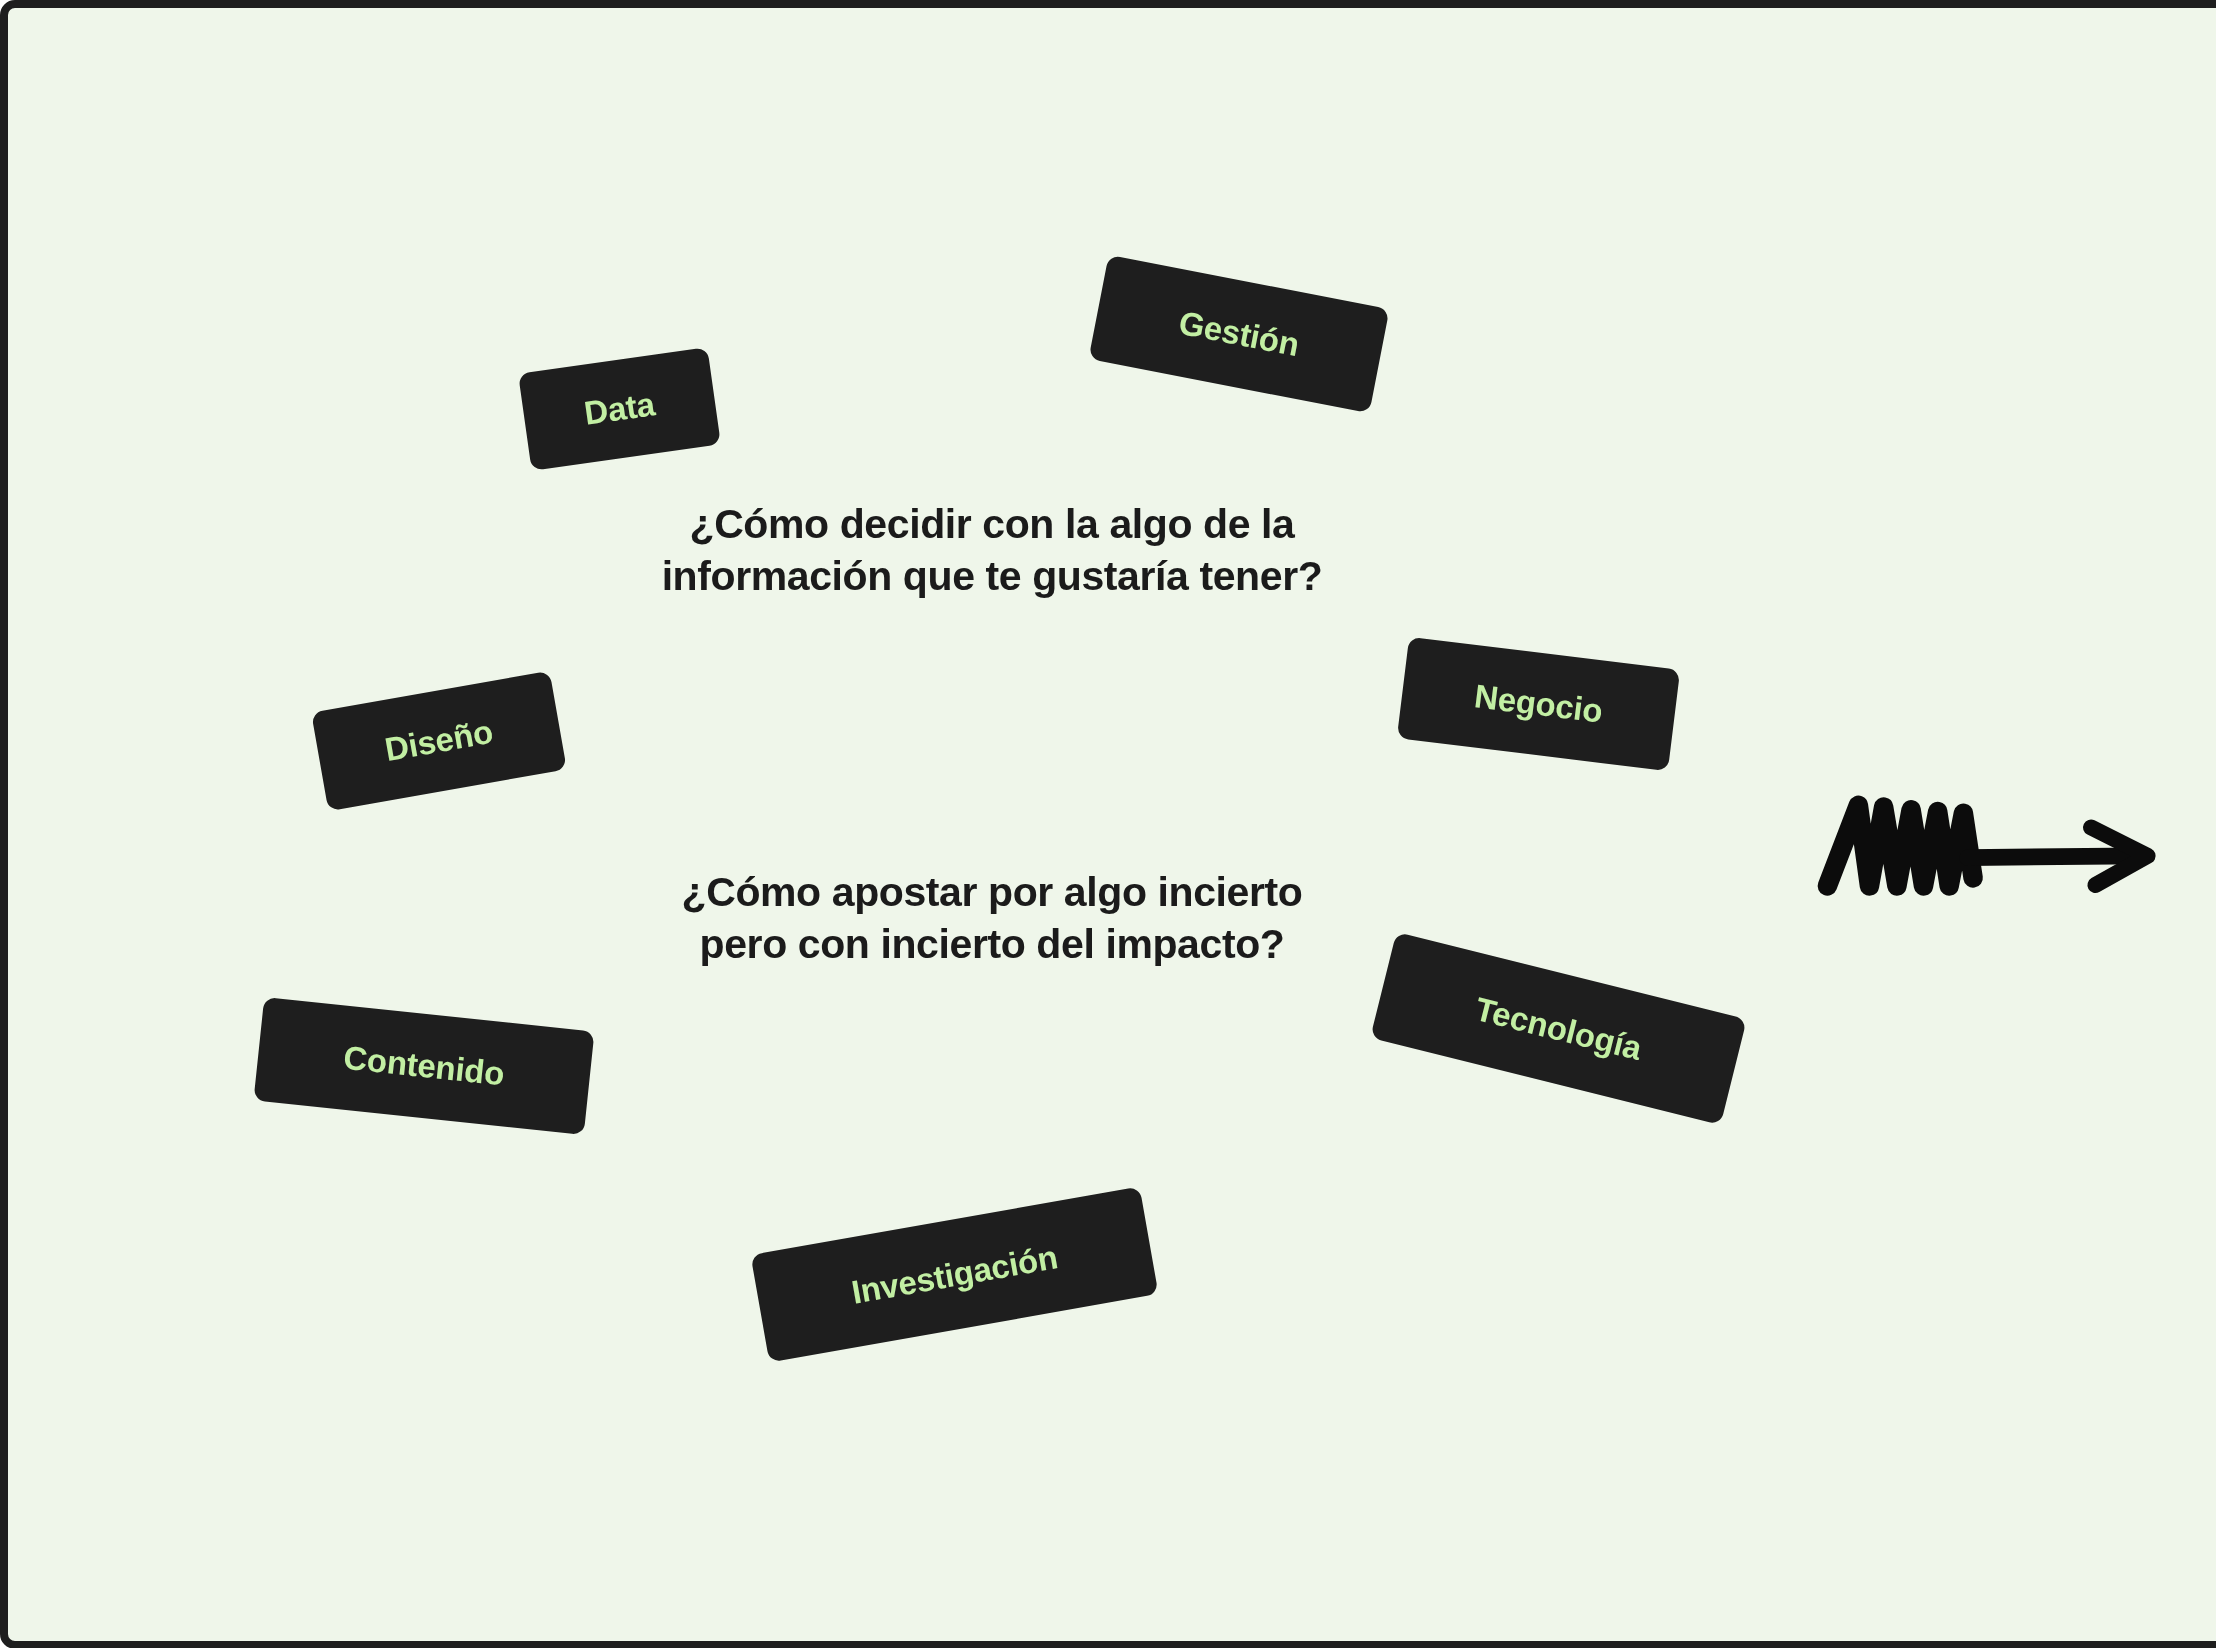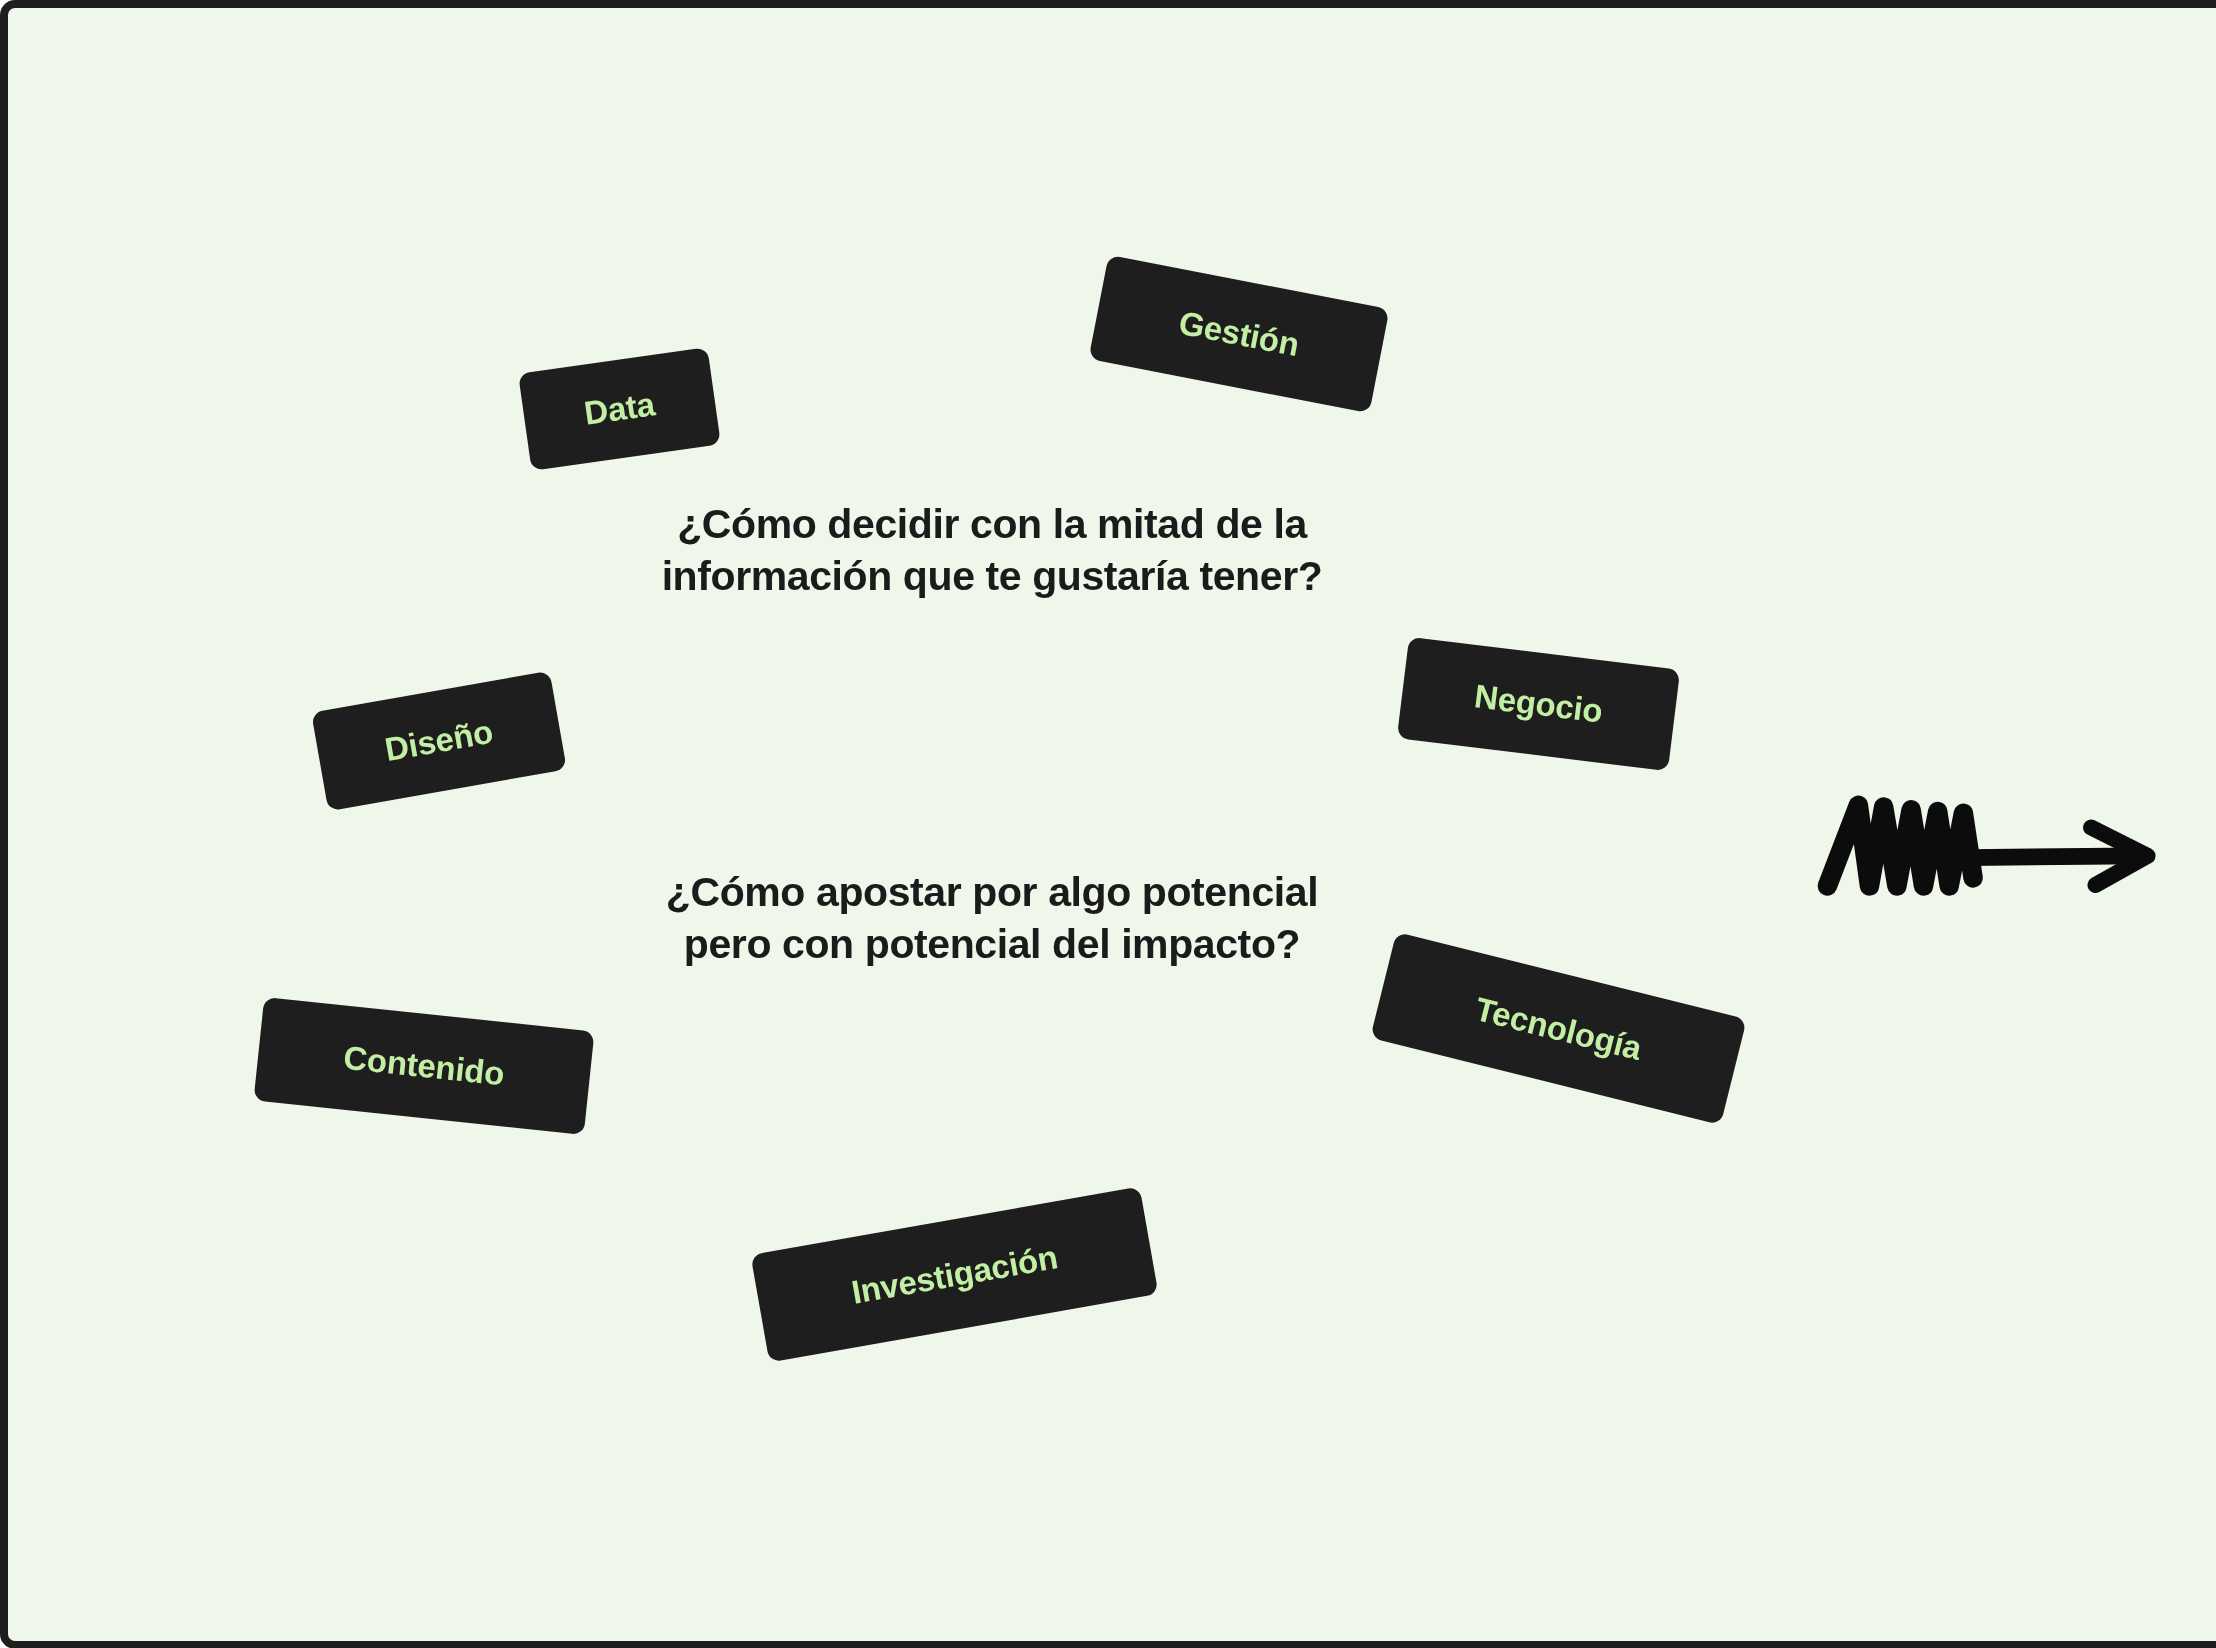--- a/index.html
+++ b/index.html
@@ -89,22 +89,22 @@
       </div>
       <div class="tag" style="left: 1370px; top: 966px; width: 361px; height: 109px; font-size: 33px; transform: rotate(14deg);">
         <span>Tecnología</span>
       </div>
       <div class="tag" style="left: 749px; top: 1212px; width: 395px; height: 109px; font-size: 33px; transform: rotate(-10deg);">
         <span>Investigación</span>
       </div>
     </div>
 
   <div id="questions-layer">
-      <div class="question" style="left: 638px; top: 490px; width: 692px; font-size: 41px;">¿Cómo decidir con la mitad de la información que te gustaría tener?</div>
-      <div class="question" style="left: 638px; top: 858px; width: 692px; font-size: 41px;">¿Cómo apostar por algo potencial pero con potencial del impacto?</div>
+      <div class="question" style="left: 638px; top: 490px; width: 692px; font-size: 41px;">¿Cómo decidir con la algo de la información que te gustaría tener?</div>
+      <div class="question" style="left: 638px; top: 858px; width: 692px; font-size: 41px;">¿Cómo apostar por algo incierto pero con incierto del impacto?</div>
     </div>
 
   <div id="scribble-arrow">
     <svg viewBox="0 0 860 340" xmlns="http://www.w3.org/2000/svg">
       <g fill="none" stroke="#0c0c0c" stroke-linecap="round" stroke-linejoin="round" stroke-width="44">
 
         <path d="M55 250 L125 68 L150 250 L182 72 L212 250 L244 78 L272 250 L304 82
                  L330 250 L362 86 L384 232"></path>
 
         <path d="M372 186 L760 182" stroke-width="38"></path>

